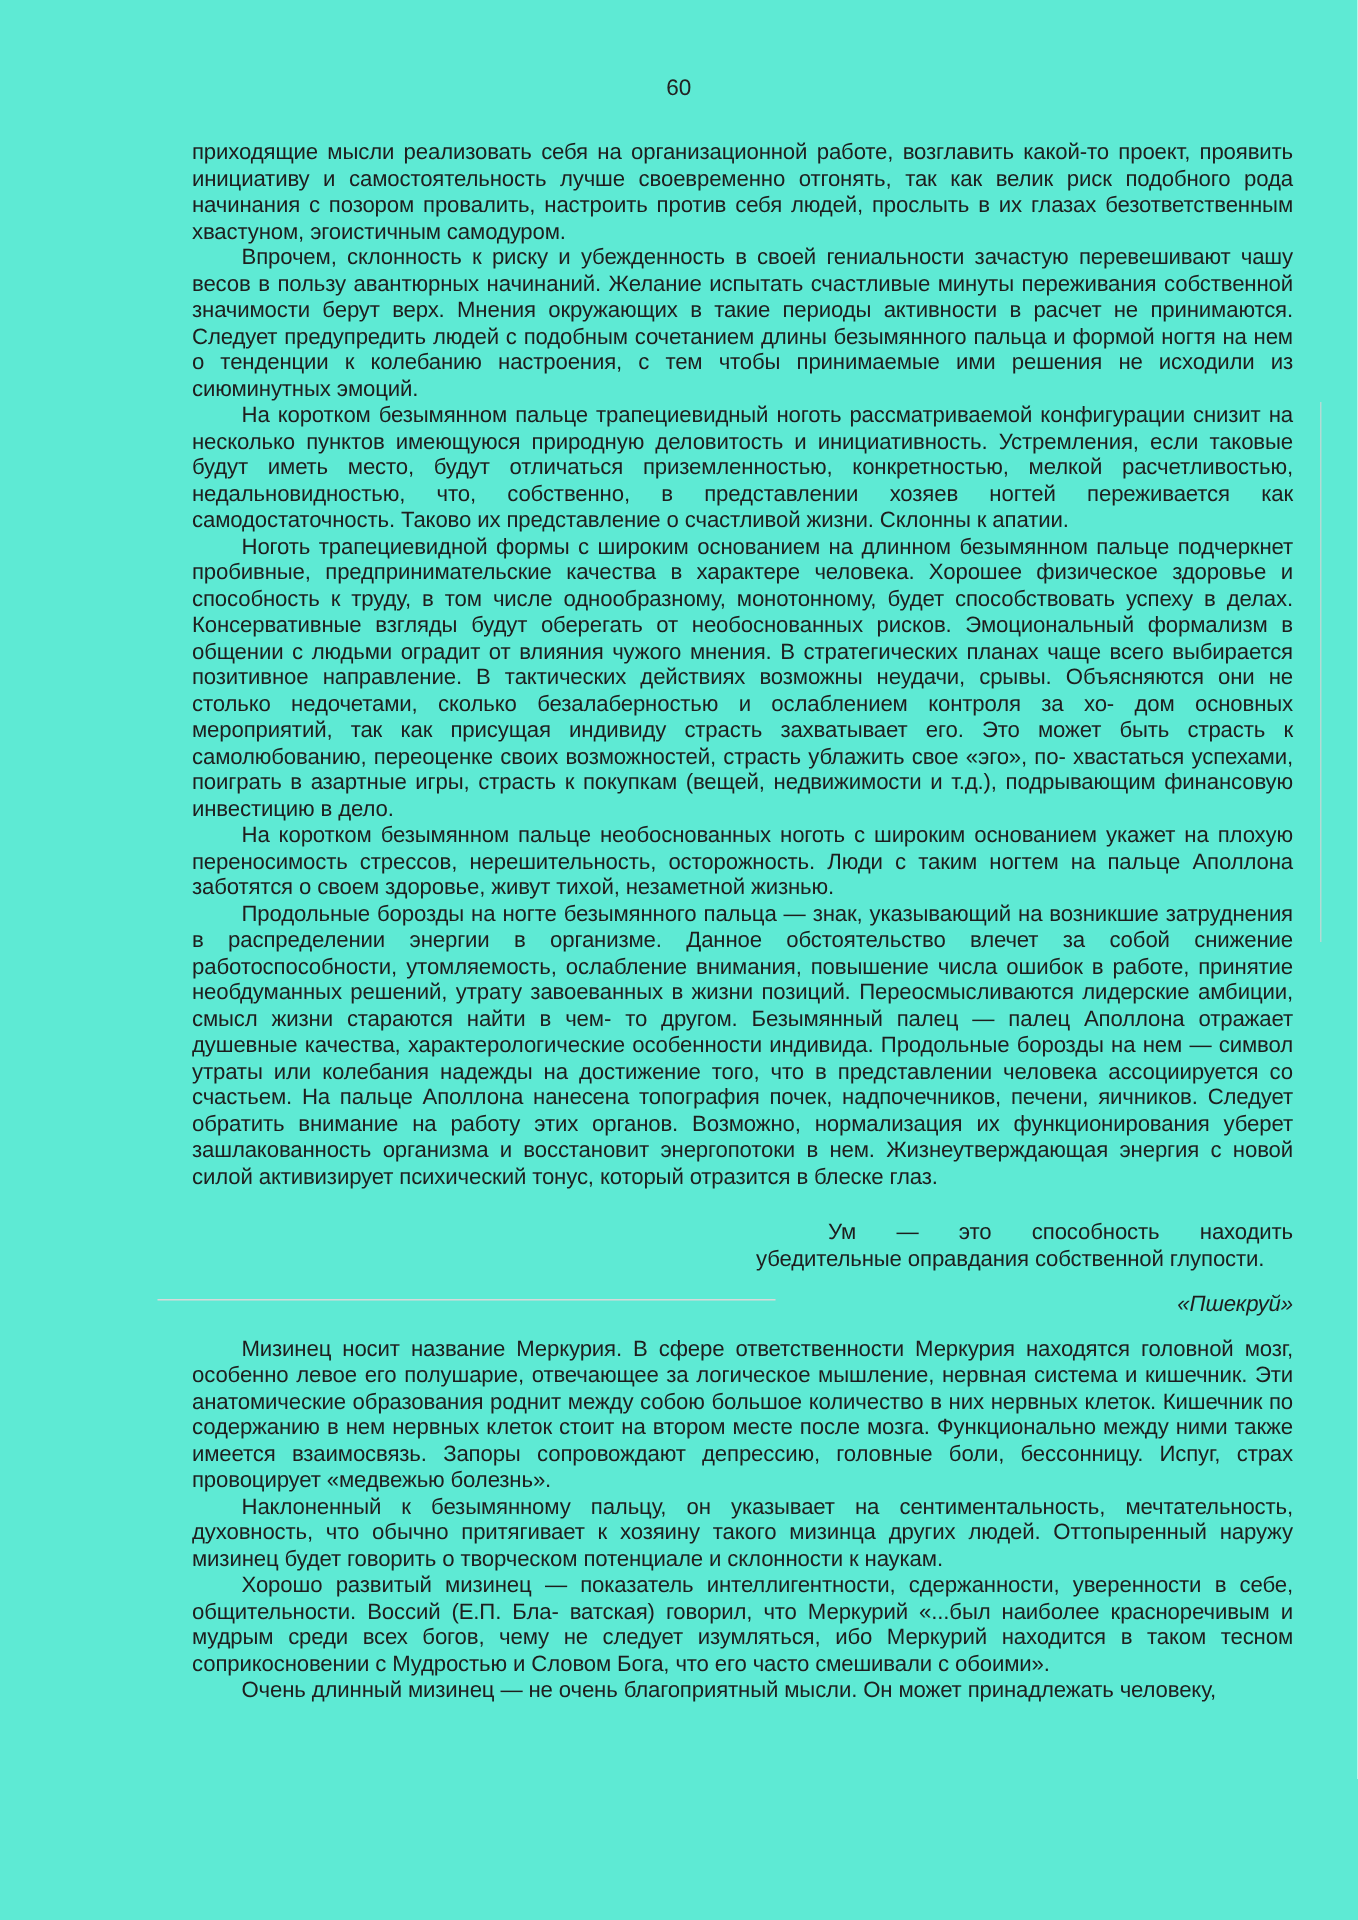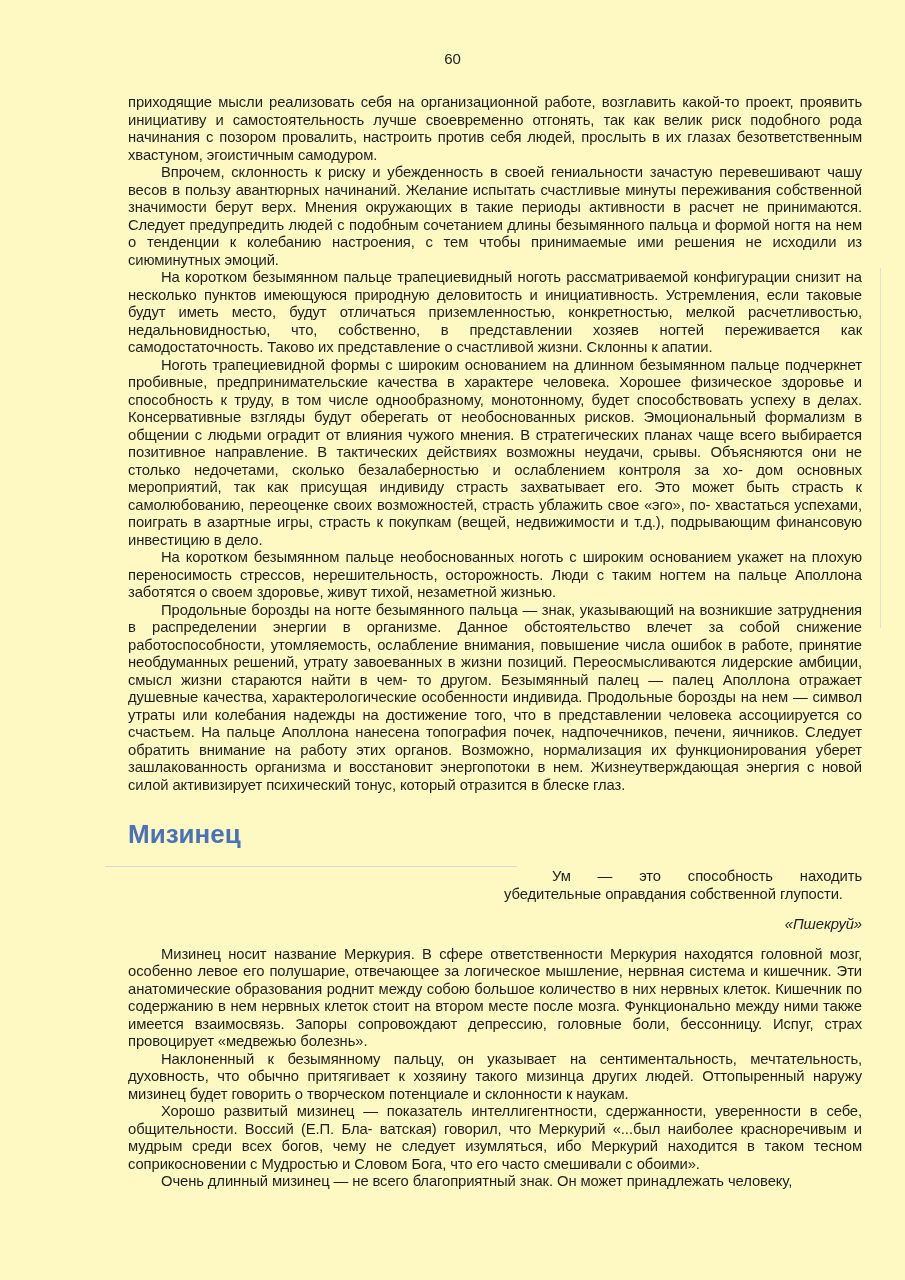--- a/index.html
+++ b/index.html
@@ -1,19 +1,19 @@
 <!DOCTYPE html>
 <html lang="ru"><head>
 <meta charset="utf-8">
 <style>
   html,body{margin:0;padding:0;background:#ffffff;}
   .page{
     position:relative;
     width:905px;height:1280px;
-    background:#fef9c3;
+    background:#5eead4;
     font-family:"Liberation Sans","DejaVu Sans",sans-serif;
     color:#1e1e1e;
     overflow:hidden;
   }
   .page-number{
     position:absolute;
     top:50px;left:0;width:905px;
     text-align:center;
     font-size:15px;
     color:#222;
@@ -76,23 +76,22 @@
   <div class="page-number">60</div>
   <div class="rule-under-heading"></div>
   <div class="scan-edge-line"></div>
   <div class="content" style="color: rgb(30, 30, 30);">
       <p class="para no-indent"><span>приходящие мысли реализовать себя на организационной работе, возглавить какой-то проект, проявить инициативу и самостоятельность лучше своевременно отгонять, так как велик риск подобного рода начинания с позором провалить, настроить против себя людей, прослыть в их глазах безответственным хвастуном, эгоистичным самодуром.</span></p>
       <p class="para"><span>Впрочем, склонность к риску и убежденность в своей гениальности зачастую перевешивают чашу весов в пользу авантюрных начинаний. Желание испытать счастливые минуты переживания собственной значимости берут верх. Мнения окружающих в такие периоды активности в расчет не принимаются. Следует предупредить людей с подобным сочетанием длины безымянного пальца и формой ногтя на нем о тенденции к колебанию настроения, с тем чтобы принимаемые ими решения не исходили из сиюминутных эмоций.</span></p>
       <p class="para"><span>На коротком безымянном пальце трапециевидный ноготь рассматриваемой конфигурации снизит на несколько пунктов имеющуюся природную деловитость и инициативность. Устремления, если таковые будут иметь место, будут отличаться приземленностью, конкретностью, мелкой расчетливостью, недальновидностью, что, собственно, в представлении хозяев ногтей переживается как самодостаточность. Таково их представление о счастливой жизни. Склонны к апатии.</span></p>
       <p class="para"><span class="it">Ноготь трапециевидной формы с широким основанием</span><span> на длинном безымянном пальце подчеркнет пробивные, предпринимательские качества в характере человека. Хорошее физическое здоровье и способность к труду, в том числе однообразному, монотонному, будет способствовать успеху в делах. Консервативные взгляды будут оберегать от необоснованных рисков. Эмоциональный формализм в общении с людьми оградит от влияния чужого мнения. В стратегических планах чаще всего выбирается позитивное направление. В тактических действиях возможны неудачи, срывы. Объясняются они не столько недочетами, сколько безалаберностью и ослаблением контроля за хо- дом основных мероприятий, так как присущая индивиду страсть захватывает его. Это может быть страсть к самолюбованию, переоценке своих возможностей, страсть ублажить свое «эго», по- хвастаться успехами, поиграть в азартные игры, страсть к покупкам (вещей, недвижимости и т.д.), подрывающим финансовую инвестицию в дело.</span></p>
       <p class="para"><span>На коротком безымянном пальце необоснованных ноготь с широким основанием укажет на плохую переносимость стрессов, нерешительность, осторожность. Люди с таким ногтем на пальце Аполлона заботятся о своем здоровье, живут тихой, незаметной жизнью.</span></p>
       <p class="para"><span class="it">Продольные борозды на ногте безымянного пальца</span><span> — знак, указывающий на возникшие затруднения в распределении энергии в организме. Данное обстоятельство влечет за собой снижение работоспособности, утомляемость, ослабление внимания, повышение числа ошибок в работе, принятие необдуманных решений, утрату завоеванных в жизни позиций. Переосмысливаются лидерские амбиции, смысл жизни стараются найти в чем- то другом. Безымянный палец — палец Аполлона отражает душевные качества, характерологические особенности индивида. Продольные борозды на нем — символ утраты или колебания надежды на достижение того, что в представлении человека ассоциируется со счастьем. На пальце Аполлона нанесена топография почек, надпочечников, печени, яичников. Следует обратить внимание на работу этих органов. Возможно, нормализация их функционирования уберет зашлакованность организма и восстановит энергопотоки в нем. Жизнеутверждающая энергия с новой силой активизирует психический тонус, который отразится в блеске глаз.</span></p>
-      <h1 class="section-heading" style="color: rgb(74, 114, 185);">Мизинец</h1>
       <div class="epigraph">
         <p class="epigraph-text">Ум — это способность находить убедительные оправдания собственной глупости.</p>
         <p class="epigraph-attribution">«Пшекруй»</p>
       </div>
       <p class="para"><span>Мизинец носит название Меркурия. В сфере ответственности Меркурия находятся головной мозг, особенно левое его полушарие, отвечающее за логическое мышление, нервная система и кишечник. Эти анатомические образования роднит между собою большое количество в них нервных клеток. Кишечник по содержанию в нем нервных клеток стоит на втором месте после мозга. Функционально между ними также имеется взаимосвязь. Запоры сопровождают депрессию, головные боли, бессонницу. Испуг, страх провоцирует «медвежью болезнь».</span></p>
       <p class="para"><span>Наклоненный к безымянному пальцу, он указывает на сентиментальность, мечтательность, духовность, что обычно притягивает к хозяину такого мизинца других людей. Оттопыренный наружу мизинец будет говорить о творческом потенциале и склонности к наукам.</span></p>
       <p class="para"><span>Хорошо развитый мизинец — показатель интеллигентности, сдержанности, уверенности в себе, общительности. Воссий (Е.П. Бла- ватская) говорил, что Меркурий «...был наиболее красноречивым и мудрым среди всех богов, чему не следует изумляться, ибо Меркурий находится в таком тесном соприкосновении с Мудростью и Словом Бога, что его часто смешивали с обоими».</span></p>
-      <p class="para"><span>Очень длинный мизинец — не всего благоприятный знак. Он может принадлежать человеку,</span></p>
+      <p class="para"><span>Очень длинный мизинец — не очень благоприятный мысли. Он может принадлежать человеку,</span></p>
     </div>
 </div>
 
 </body></html>

